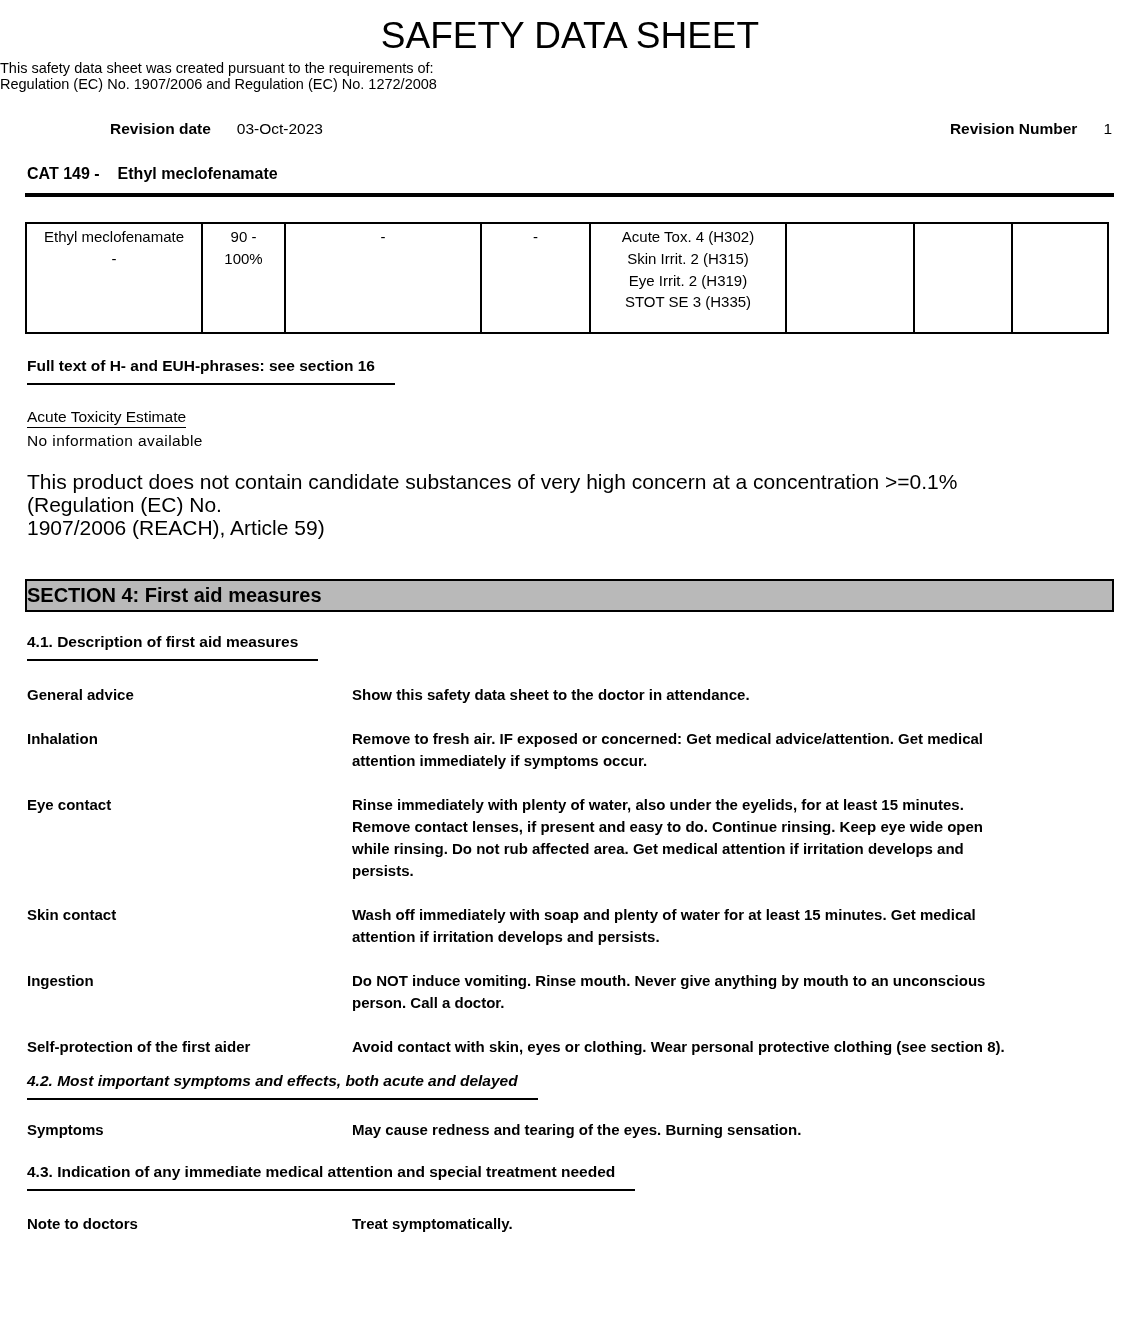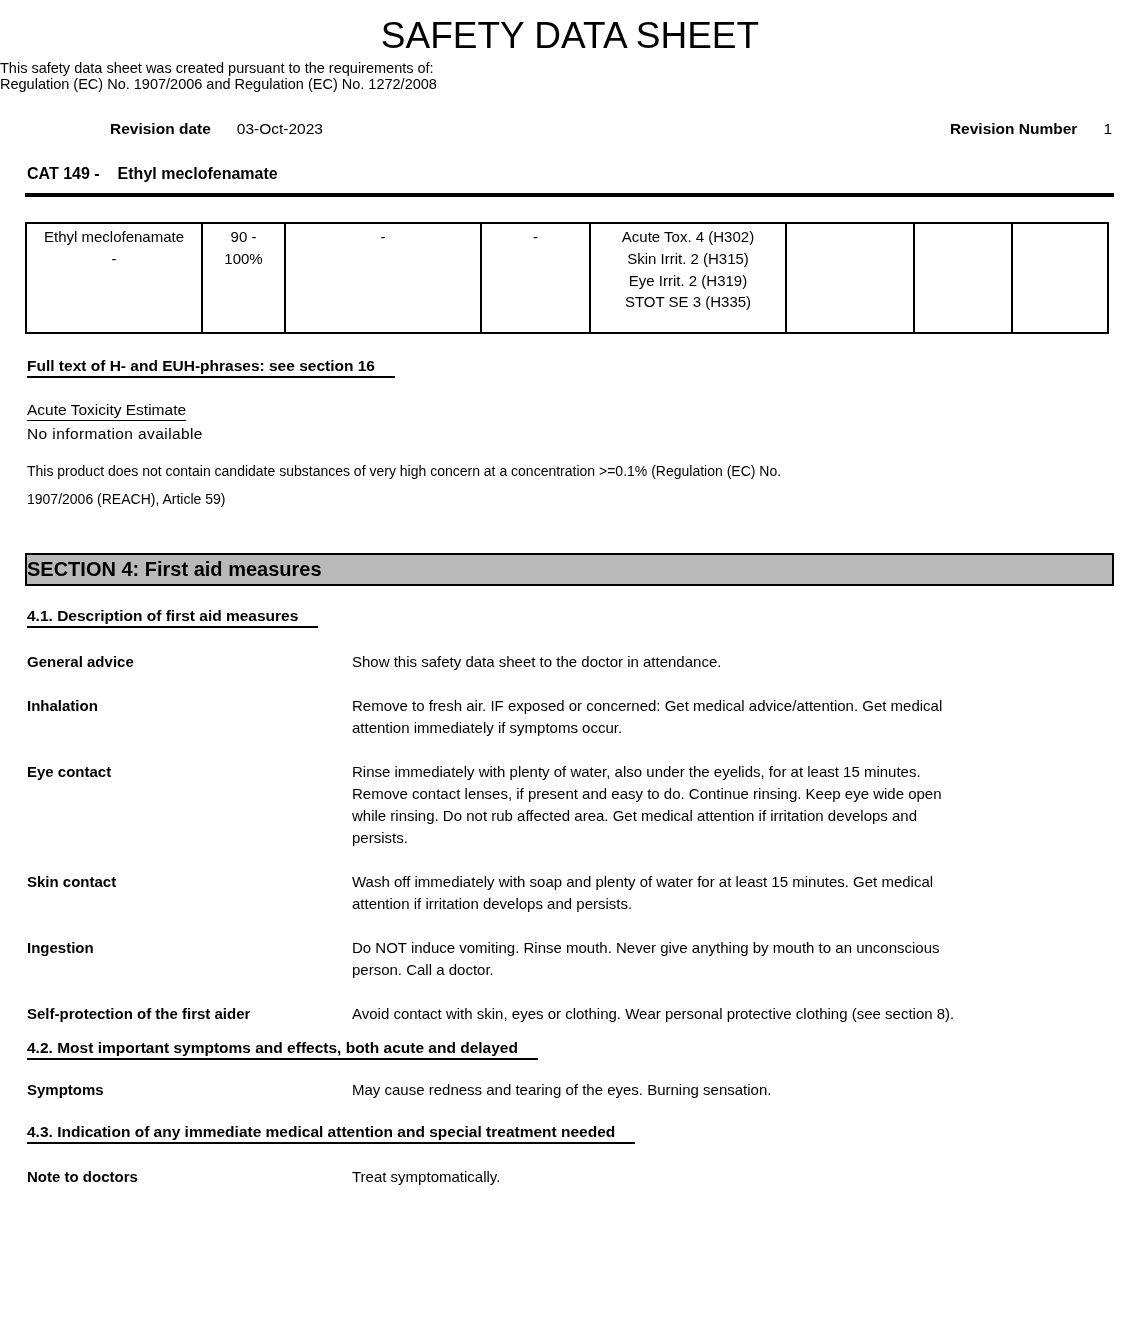--- a/index.html
+++ b/index.html
@@ -22,40 +22,40 @@
 
   table.comp-table { border-collapse: collapse; table-layout: fixed; margin: 25px 0 0 25px; }
   table.comp-table td {
     border: 2px solid #000; vertical-align: top; text-align: center;
     font-size: 15px; line-height: 1.45; padding: 2px 1px 0 1px; height: 110px;
     white-space: pre-line; overflow: hidden;
   }
 
   .ml { white-space: pre-line; }
 
-  .h-underline { display: inline-block; border-bottom: 2px solid #000; padding: 0 20px 1px 0; }
+  .h-underline { display: inline-block; border-bottom: 2px solid #000; padding: 0 20px 8px 0; }
   .full-text-heading { margin: 23px 0 0 27px; font-size: 15.5px; font-weight: 700; }
   .ate-heading { margin: 23px 0 0 27px; font-size: 15.5px; }
   .ate-heading .u { display: inline-block; border-bottom: 1.5px solid #000; padding-bottom: 1px; }
   .ate-value { margin: 4px 0 0 27px; font-size: 15.5px; letter-spacing: 0.4px; }
 
-  .svhc { margin: 14px 0 0 27px; width: 1014px; font-size: 14px; line-height: 28px; }
+  .svhc { margin: 20px 0 0 27px; width: 1014px; font-size: 21px; line-height: 23px; }
 
   .section-bar {
     margin: 40px 26px 0 25px; border: 2px solid #000; background: #b9b9b9;
     height: 33px; line-height: 29px; 
     font-size: 20px; font-weight: 700;
   }
 
   .sub-heading { margin: 21px 0 0 27px; font-size: 15.5px; font-weight: 700; }
 
   .fa-rows { margin: 23px 0 0 27px; }
   .fa-row { display: flex; margin-bottom: 22px; font-size: 15px; line-height: 22px; }
   .fa-label { width: 325px; flex: 0 0 325px; font-weight: 700; }
-  .fa-value { width: 755px; }
+  .fa-value { width: 755px; font-weight: bold; }
   .sub-heading + .fa-rows-single { margin-top: 20px; }
 </style>
 </head>
 <body>
 
 <div class="page">
 
   <h1 class="doc-title">SAFETY DATA SHEET</h1>
   <div class="doc-subtitle">
     <div>This safety data sheet was created pursuant to the requirements of:</div>
@@ -155,21 +155,21 @@
       <div class="fa-label">Ingestion</div>
       <div class="fa-value ml">Do NOT induce vomiting. Rinse mouth. Never give anything by mouth to an unconscious
 person. Call a doctor.</div>
     </div>
     <div class="fa-row">
       <div class="fa-label">Self-protection of the first aider</div>
       <div class="fa-value ml">Avoid contact with skin, eyes or clothing. Wear personal protective clothing (see section 8).</div>
     </div>
   </div>
 
-  <div class="sub-heading" style="margin-top:-8px;">
+  <div class="sub-heading" style="margin-top:-8px;font-style:italic;">
     <span class="h-underline">4.2. Most important symptoms and effects, both acute and delayed</span>
   </div>
 
   <div class="fa-rows fa-rows-single" style="margin-top:19px;">
     <div class="fa-row">
       <div class="fa-label">Symptoms</div>
       <div class="fa-value ml">May cause redness and tearing of the eyes. Burning sensation.</div>
     </div>
   </div>
 

